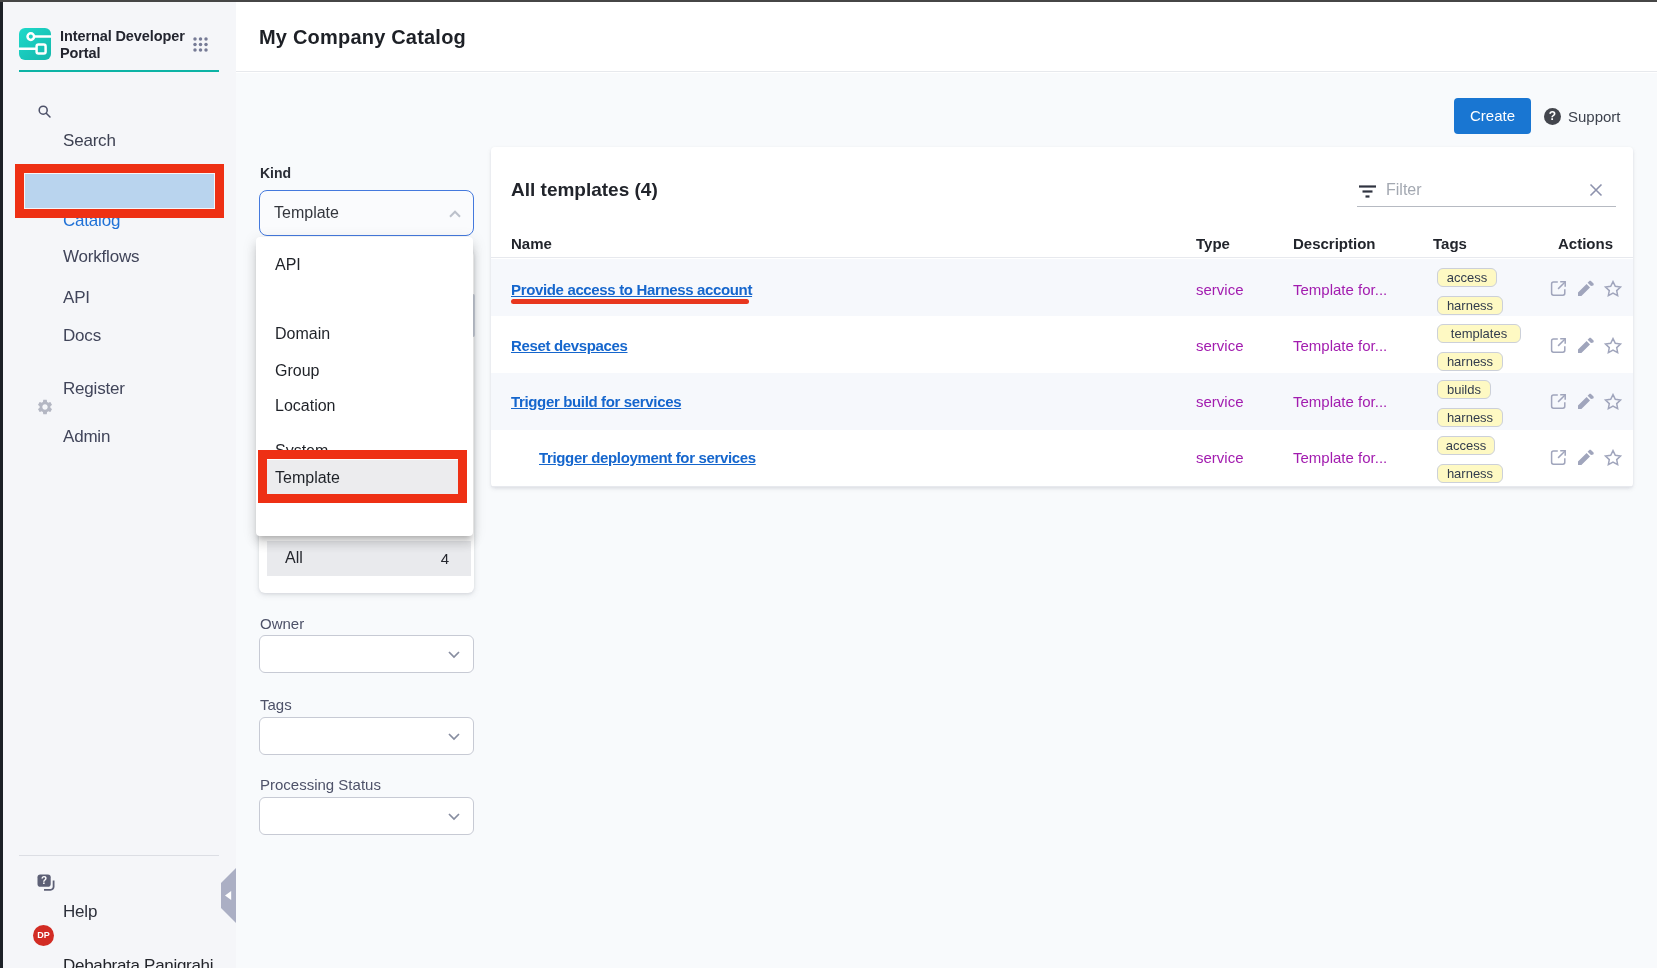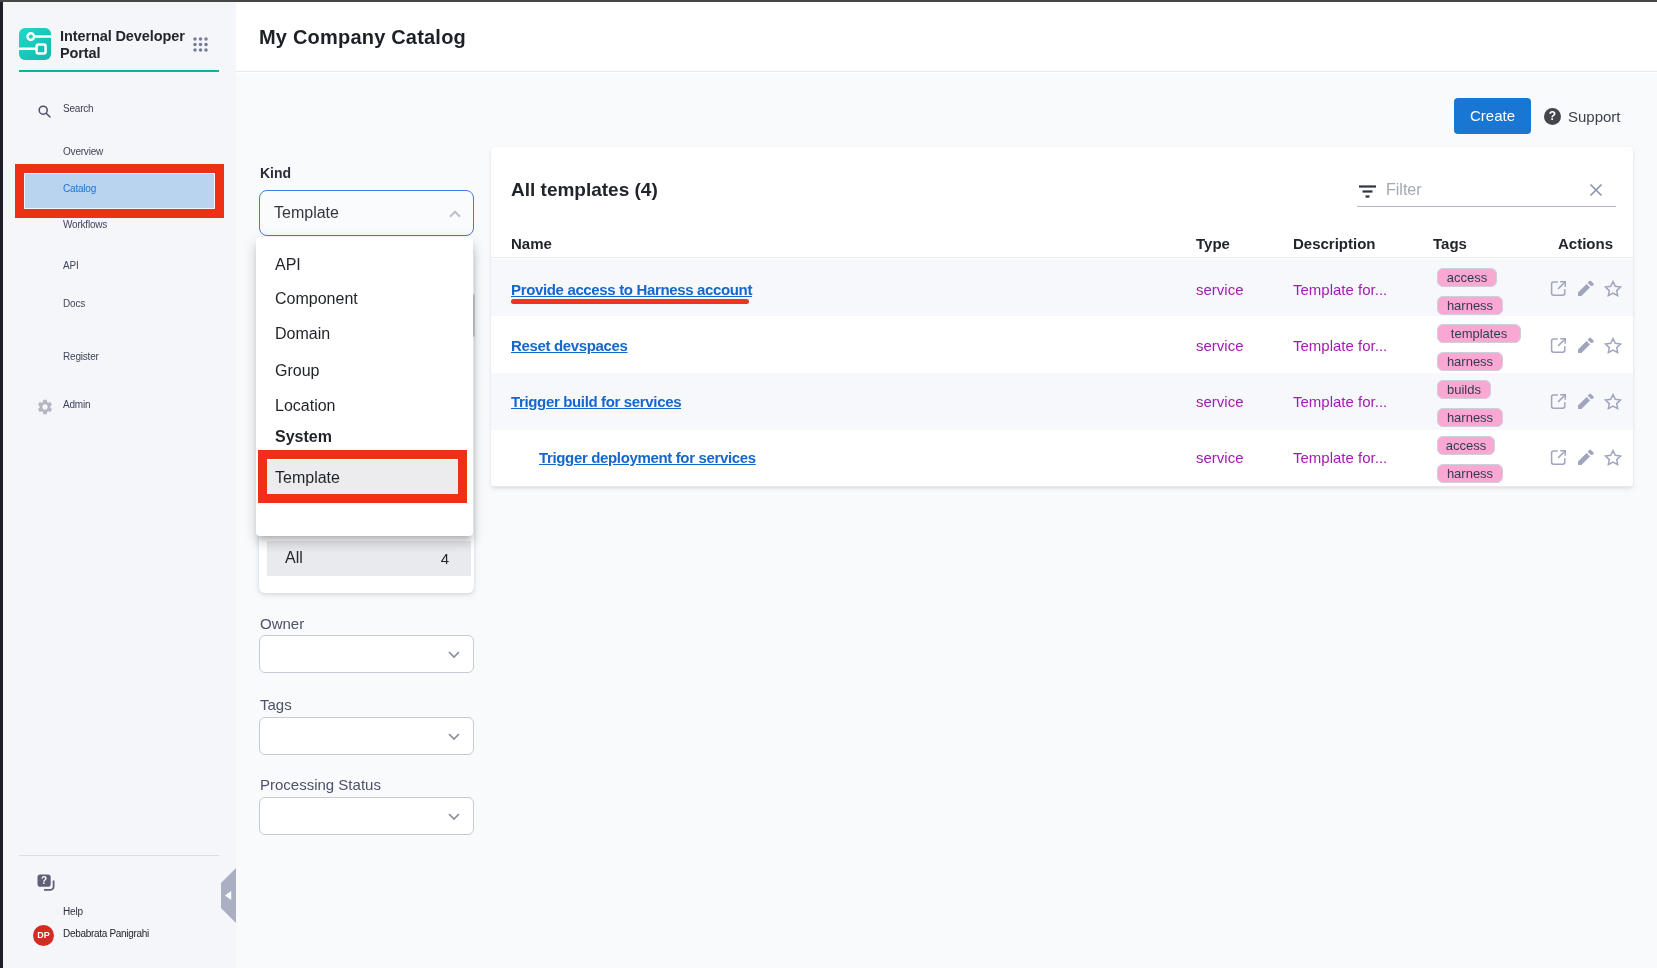--- a/index.html
+++ b/index.html
@@ -10,21 +10,21 @@
   
   #rail { left:0; top:0; width:3px; height:968px; background:#1d2127; }
 
   
   #sidebar { left:3px; top:0; width:233px; height:968px; background:#f5f6f9; }
   #logo { left:19px; top:28px; width:32px; height:32px; border-radius:6px;
           background:linear-gradient(135deg,#1ed9ca 0%, #14b8ac 100%); overflow:hidden; }
   #brand { left:60px; top:28px; width:145px; font-size:14.5px; font-weight:700; color:#23252f; line-height:17px; letter-spacing:-0.1px; }
   #tealline { left:19px; top:70px; width:200px; height:2px; background:#0cb3a5; }
 
-  .navtext { font-size:10px; color:#41455a; letter-spacing:-0.2px; }
+  .navtext { font-size:17px; color:#41455a; letter-spacing:-0.2px;margin-top:28px; }
   .navitem { left:63px; }
   #cat-bg { left:25px; top:174px; width:189px; height:34px; background:#b9d4ee; }
   #cat-red { left:15px; top:164px; width:209px; height:54px; border:9px solid #ee3014; }
 
   
   #sb-divider { left:19px; top:855px; width:200px; height:1px; background:#dcdee4; }
   #handle { left:221px; top:868px; }
 
   
   #header { left:236px; top:0; width:1421px; height:72px; background:#fff; border-bottom:1px solid #e7e9ed; }
@@ -69,21 +69,21 @@
   #filterph { left:1386px; top:181px; font-size:16px; color:#a3a8b1; }
 
   .colhead { font-size:15px; font-weight:700; color:#22252c; top:235px; }
   #headline { left:491px; top:257px; width:1142px; height:1px; background:#e7e9ee; }
 
   .rowstripe { left:491px; width:1142px; height:57px; background:#f6f8fc; }
   .rowlink { font-size:15px; font-weight:700; color:#1566cd; letter-spacing:-0.35px;text-decoration:underline; }
   .rowtext { font-size:15px; color:#a21caf; }
   #redline { left:511px; top:299px; width:238px; height:5px; background:#e8371f; border-radius:2.5px; }
 
-  .chip { position:absolute; height:19px; background:#f9a8d4; border:1px solid #ccd0d9; border-radius:6px;
+  .chip { position:absolute; height:19px; background:#fef9c3; border:1px solid #ccd0d9; border-radius:6px;
           font-size:13px; color:#323c4d; text-align:center; line-height:17px; }
   #botline { left:491px; top:486px; width:1142px; height:1px; background:#e7e9ee; }
 </style>
 </head>
 <body>
 <div class="abs" id="rail"></div>
 <div class="abs" style="left:0; top:0; width:1657px; height:2px; background:#464646; z-index:99;"></div>
 <div class="abs" style="left:0; top:955px; width:9px; height:13px; background:#1d2127;"></div>
 <div class="abs" style="left:3px; top:955px; width:8px; height:13px; background:#f5f6f9; border-bottom-left-radius:9px;"></div>
 <div class="abs" id="sidebar"></div>
@@ -143,21 +143,21 @@
 <div class="abs navtext navitem" style="top:399px;">Admin</div>
 
 <div class="abs" id="sb-divider"></div>
 <div class="abs" style="left:37px; top:874px;">
   <svg width="19" height="18" viewBox="0 0 19 18">
     <rect x="0.5" y="0.5" width="13.2" height="12.2" rx="2.8" fill="#5d6076"></rect>
     <text x="7.1" y="10.3" font-size="10" font-weight="bold" fill="#fff" text-anchor="middle" font-family="Liberation Sans">?</text>
     <path d="M16.6 6.5 v6.3 a3 3 0 0 1 -3 3 H7" fill="none" stroke="#5d6076" stroke-width="1.8"></path>
   </svg>
 </div>
-<div class="abs navtext" style="left:63px; top:906px; color:#2c2f3a;text-align:center;">Help</div>
+<div class="abs navtext" style="left:63px; top:874px; color:#2c2f3a;text-align:center;">Help</div>
 
 <div class="abs" style="left:33px; top:925px; width:21px; height:21px; border-radius:50%; background:#d22c24; color:#fff; font-size:9px; font-weight:700; text-align:center; line-height:21px;">DP</div>
 <div class="abs navtext" style="left:63px; top:928px; color:#23252b; letter-spacing:-0.3px;">Debabrata Panigrahi</div>
 
 <div class="abs" id="handle">
   <svg width="15" height="55" viewBox="0 0 15 55">
     <path d="M15 0 L15 55 L0 40 L0 15 Z" fill="#abafc4"></path>
     <path d="M10.2 23 L4 27.5 L10.2 32 Z" fill="#fff"></path>
   </svg>
 </div>
@@ -176,25 +176,24 @@
 
 <div class="abs" id="allcard"></div>
 <div class="abs" style="left:473px; top:294px; width:2px; height:43px; background:#c3c8d3; border-radius:0 2px 2px 0;"></div>
 <div class="abs" id="allrow">
     <span class="a">All</span>
     <span class="b">4</span>
   </div>
 
 <div class="abs" id="dropdown">
   <div class="dditem" style="top:10px;">API</div>
-  <div class="dditem" style="top:44px;">Component</div>
   <div class="dditem" style="top:79px;">Domain</div>
   <div class="dditem" style="top:116px;">Group</div>
   <div class="dditem" style="top:151px;">Location</div>
-  <div class="dditem" style="top:182px;font-weight:bold;">System</div>
+  <div class="dditem" style="top:196px;">System</div>
   <div class="dditem" style="top:224px;">Template</div>
 </div>
 <div class="abs" id="dd-sel">
     <span style="position:absolute; left:17px; top:9px; font-size:16px; color:#1f2228;">Template</span>
   </div>
 <div class="abs" id="dd-red"></div>
 
 <div class="abs flabel" style="left:260px; top:615px;">Owner</div>
 <div class="abs sel" style="left:259px; top:635px;">
   <svg style="position:absolute; right:13px; top:15px;" width="12" height="8" viewBox="0 0 12 8">

